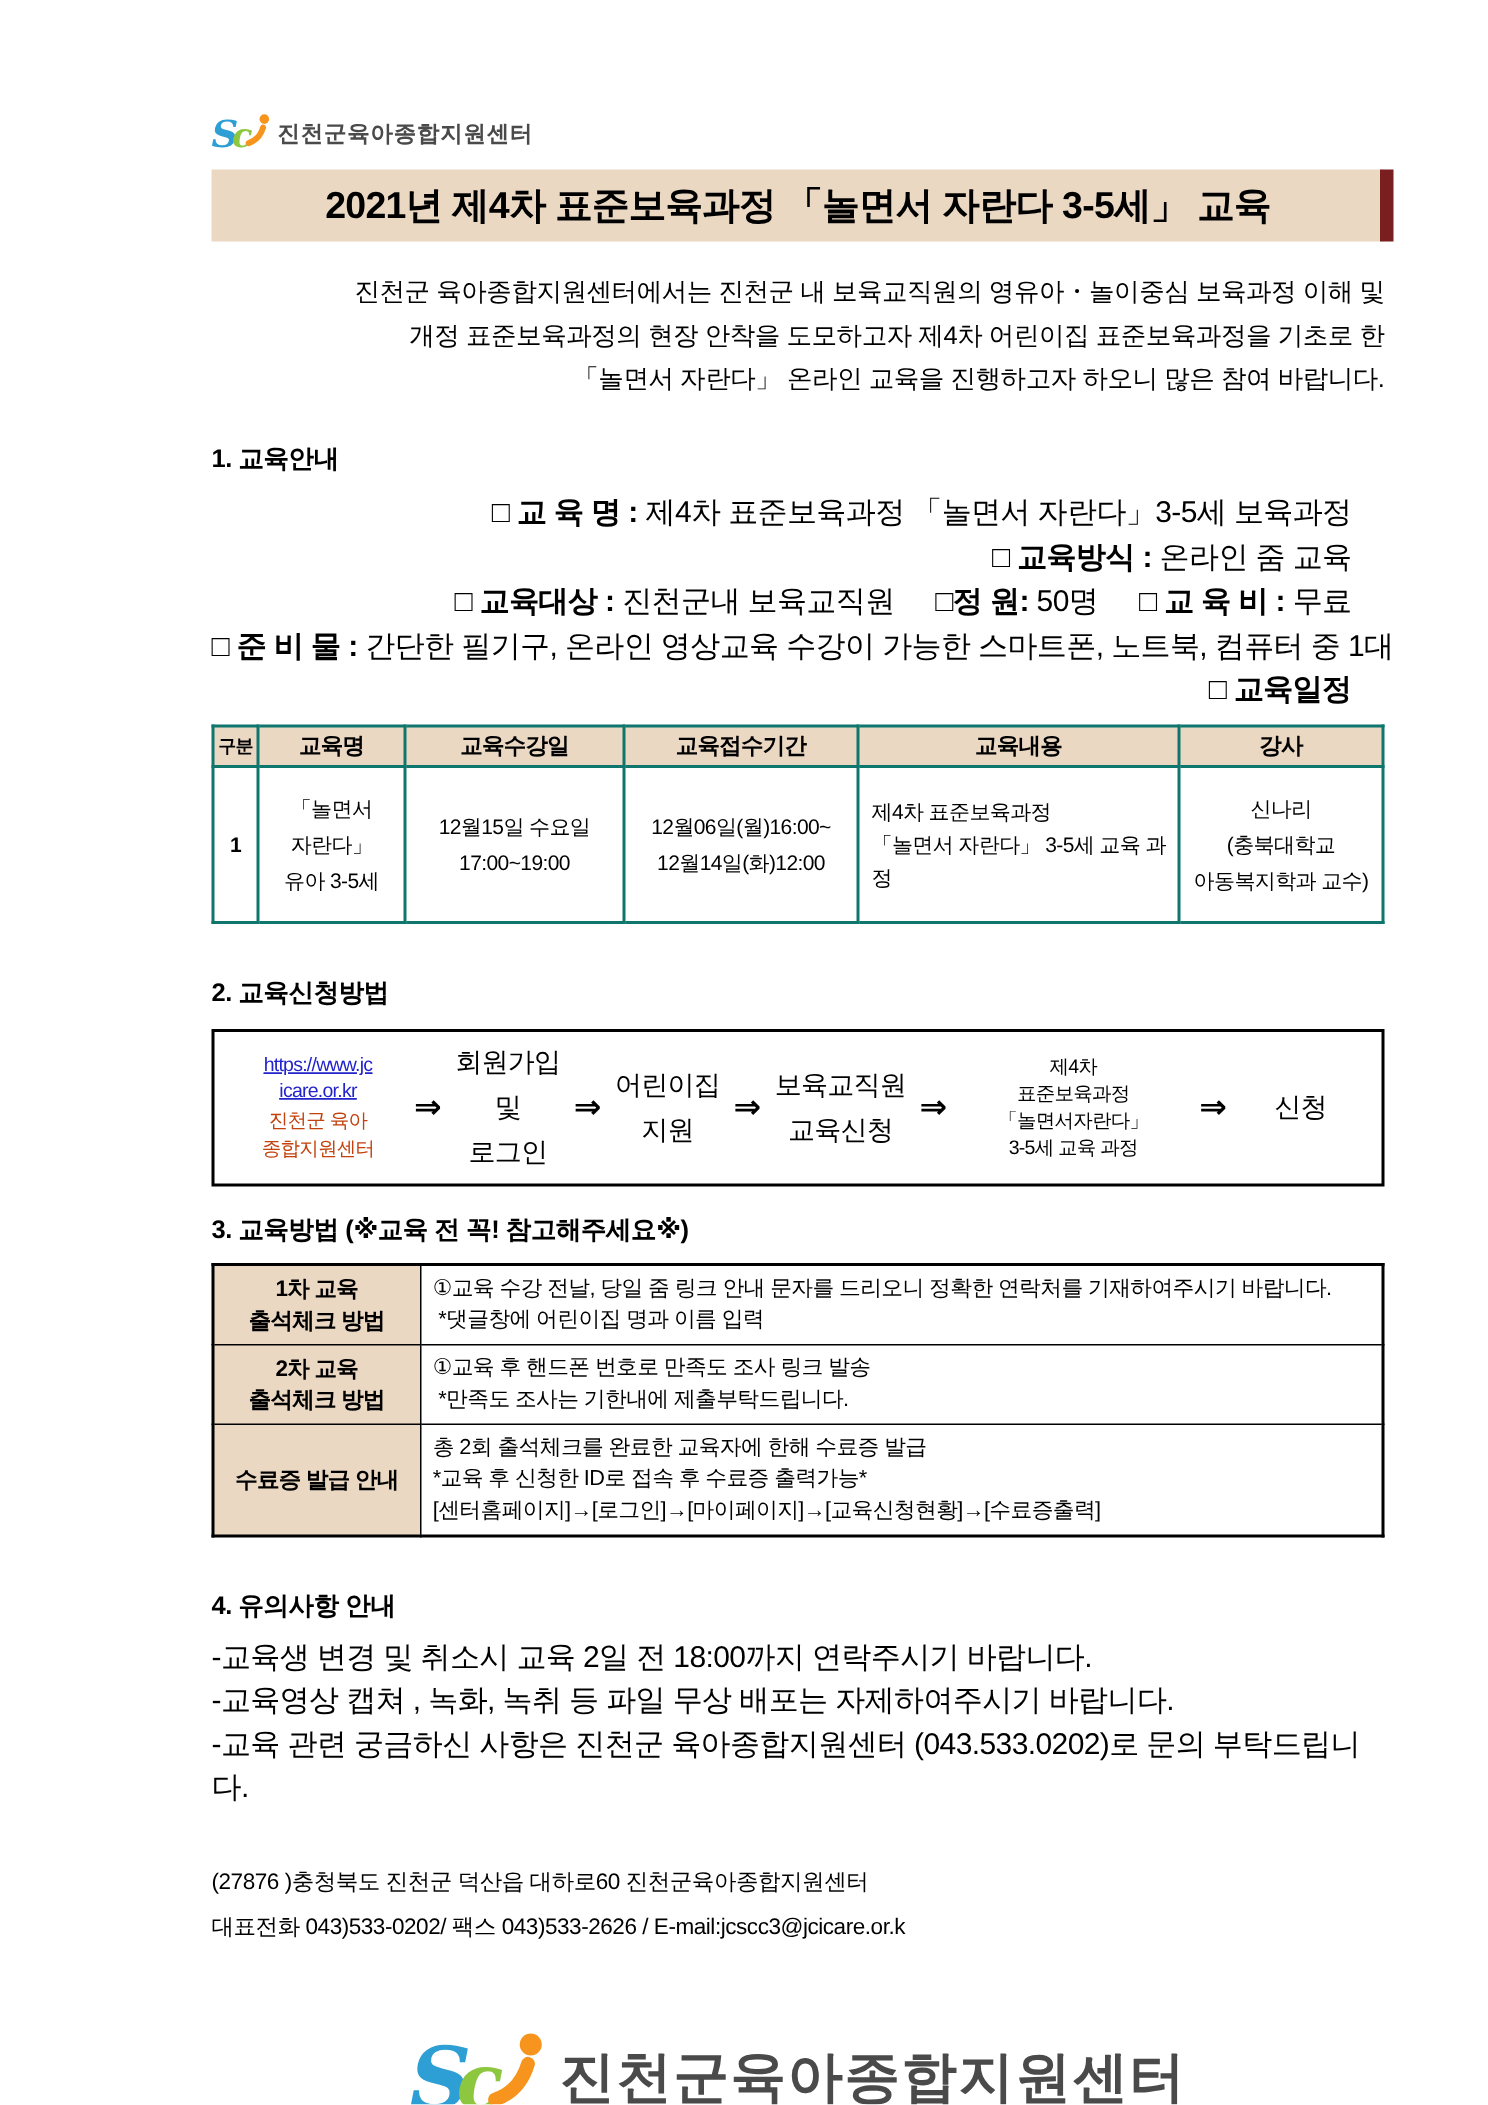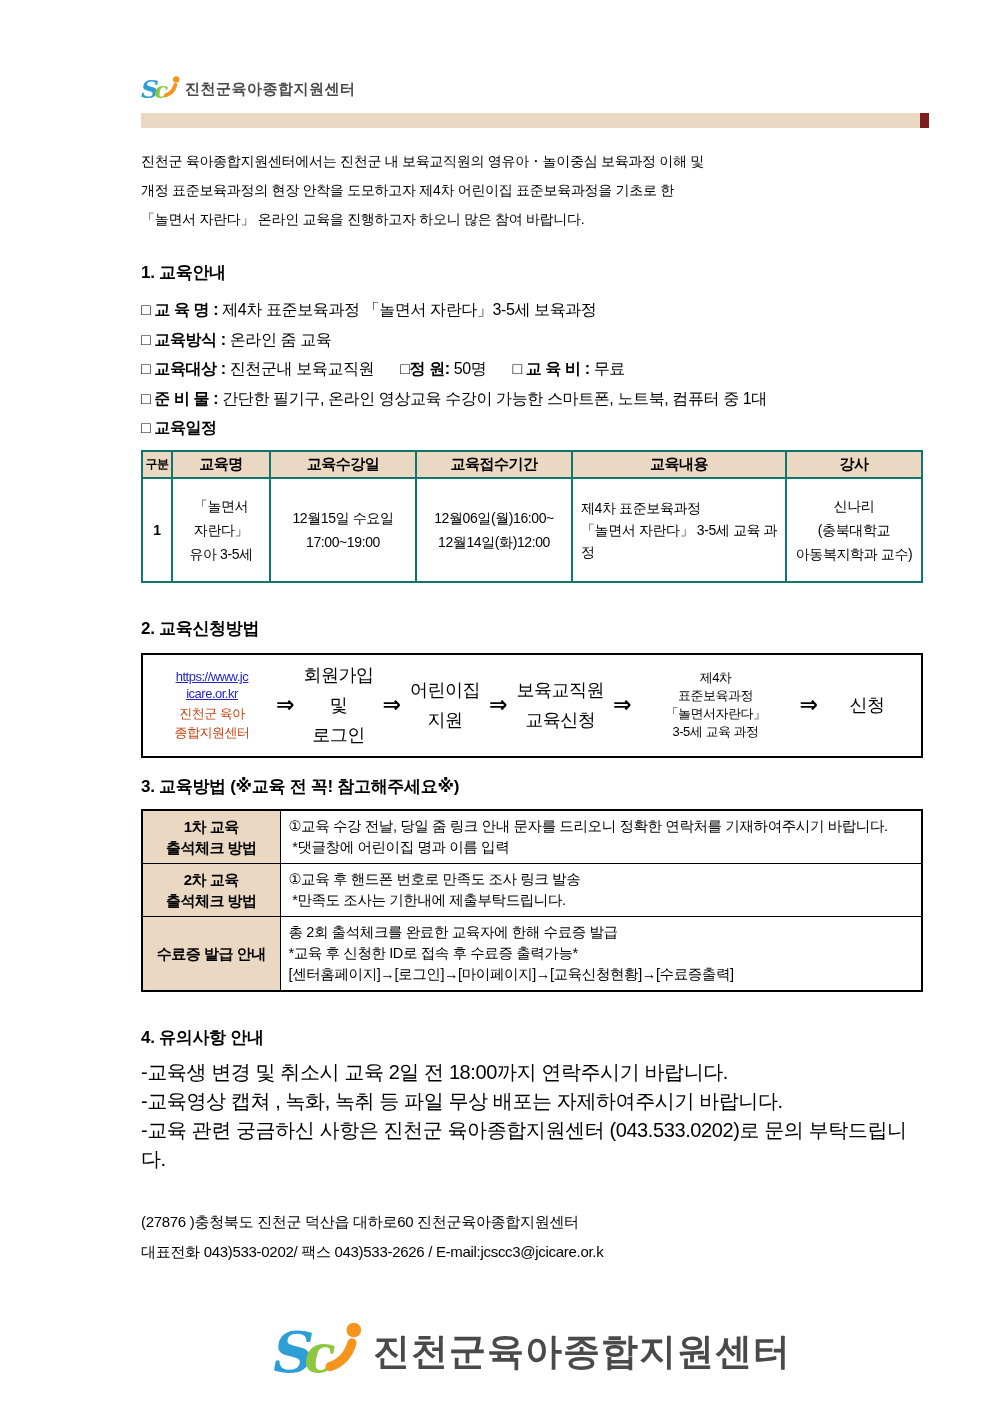--- a/index.html
+++ b/index.html
@@ -11,28 +11,28 @@
   
   .logo-top { display:flex; align-items:center; gap:4px; margin-top:74px; }
   .logo-top .logo-text { font-size:15px; font-weight:bold; color:#4a4a4a; letter-spacing:0.5px; }
 
   
   .title-band { position:relative; margin-top:9px; background:#ead8c3; padding:7px 2px 8px 2px; }
   .title-band h1 { font-size:25px; font-weight:bold; text-align:center; letter-spacing:-0.5px; white-space:nowrap; }
   .title-edge { position:absolute; right:-6px; top:0; width:9px; height:100%; background:#7a1f1f; }
 
   
-  .intro { margin-top:19px; text-align:left; font-size:14px; line-height:29px; letter-spacing:-0.3px; }
+  .intro { margin-top:19px; text-align:right; font-size:17px; line-height:29px; letter-spacing:-0.3px; }
 
   .sec-heading { font-size:17px; font-weight:bold; letter-spacing:-0.3px; }
   .s1-heading { margin-top:27px; }
 
   
   .info-list { margin-top:11px; list-style:none; }
-  .info-list li { font-size:16px; line-height:29.5px; letter-spacing:-0.4px; white-space:nowrap; }
+  .info-list li { font-size:20px; line-height:29.5px; letter-spacing:-0.4px; white-space:nowrap;text-align:right; }
   .info-list .seg { margin-right:22px; }
   .info-list .lbl { font-weight:bold; }
   .info-list .val { font-weight:normal; }
 
   
   table.sched { margin-top:7px; width:782px; border-collapse:collapse; border:2px solid #000; table-layout:fixed; }
   table.sched th, table.sched td { border:2px solid #0f766e; text-align:center; vertical-align:middle; }
   table.sched th { background:#ead8c3; font-size:15px; font-weight:bold; height:27px; letter-spacing:-0.5px; }
   table.sched th.small { font-size:12px; }
   table.sched td { font-size:14px; height:104px; line-height:24px; letter-spacing:-0.4px; }
@@ -82,20 +82,21 @@
       <svg width="40" height="30" viewBox="0 0 100 72">
         <text x="0" y="58" font-family="DejaVu Serif, serif" font-style="italic" font-weight="bold" font-size="62" fill="#2e9fd4">S</text>
         <text x="34" y="58" font-family="DejaVu Serif, serif" font-style="italic" font-weight="bold" font-size="56" fill="#8dc63f">c</text>
         <path d="M62,52 Q80,46 86,26" stroke="#f7941d" stroke-width="10" fill="none" stroke-linecap="round"></path>
         <circle cx="88" cy="12" r="8" fill="#f7941d"></circle>
       </svg>
       <span class="logo-text">진천군육아종합지원센터</span>
     </div>
 
     <div class="title-band">
+      <h1>2021년 제4차 표준보육과정 「놀면서 자란다 3-5세」 교육</h1>
       <div class="title-edge"></div>
     </div>
 
     <p class="intro">
       <span>진천군 육아종합지원센터에서는 진천군 내 보육교직원의 영유아・놀이중심 보육과정 이해 및</span><br>
       <span>개정 표준보육과정의 현장 안착을 도모하고자 제4차 어린이집 표준보육과정을 기초로 한</span><br>
       <span>「놀면서 자란다」 온라인 교육을 진행하고자 하오니 많은 참여 바랍니다.</span>
     </p>
 
     <h2 class="sec-heading s1-heading">1. 교육안내</h2>

